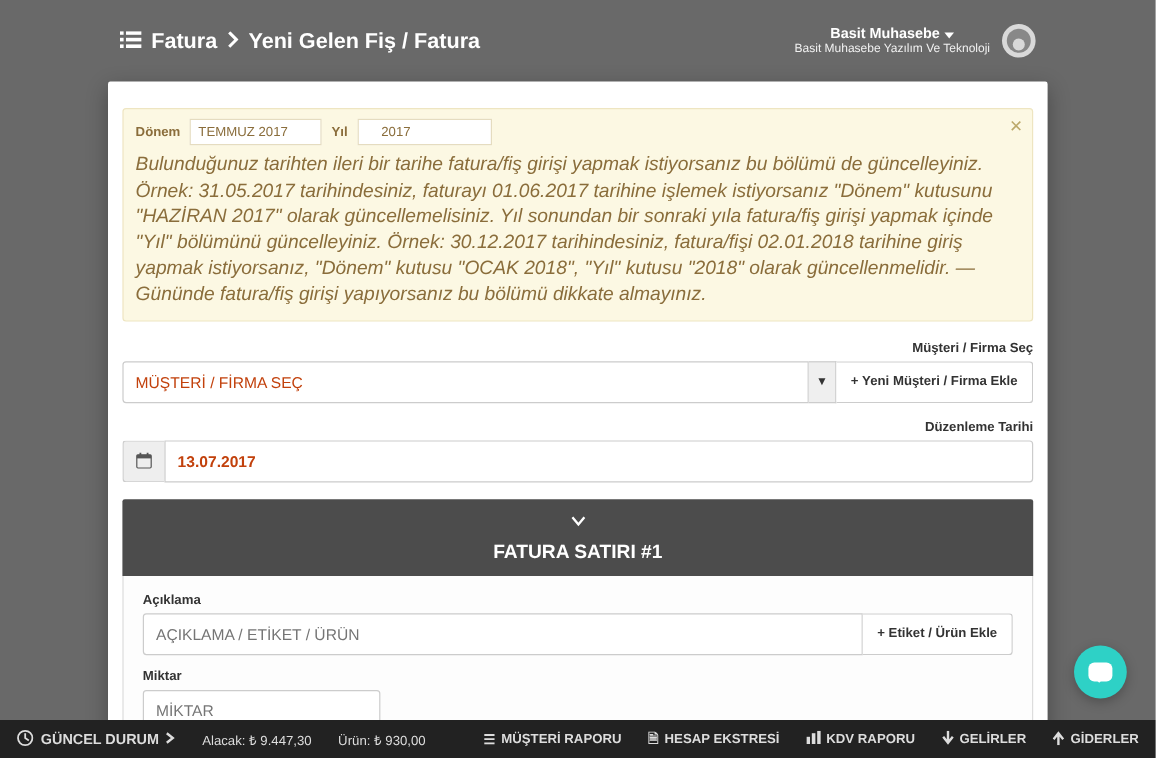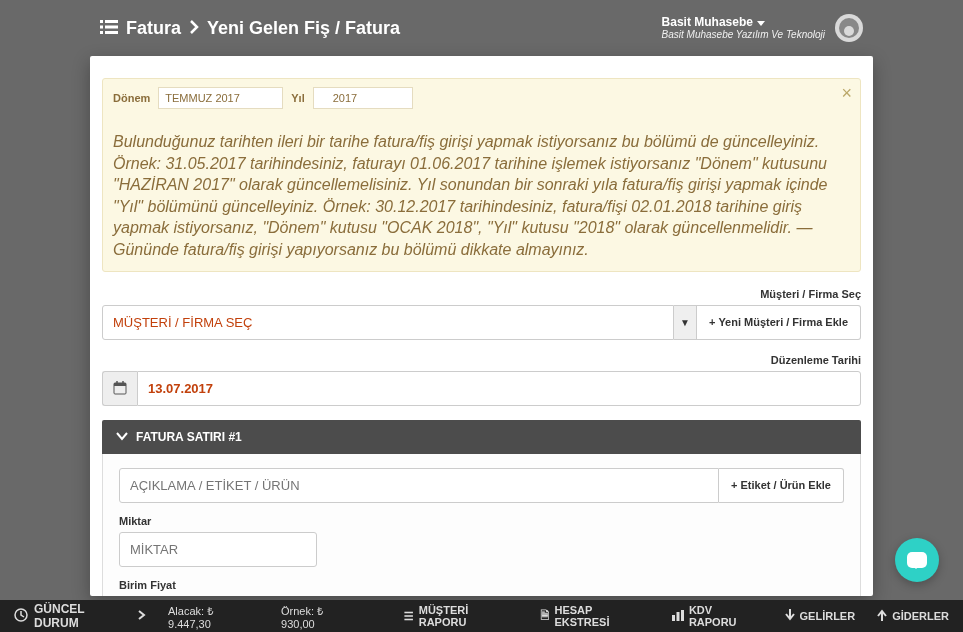--- a/index.html
+++ b/index.html
@@ -10,43 +10,43 @@
       height: 632px;
       overflow: hidden;
       position: relative;
     }
     
     .top-header {
       display: flex;
       justify-content: space-between;
       align-items: center;
       padding: 12px 100px 12px 100px;
-      height: 56px;
+      height: 68px;
     }
     .header-left {
       display: flex;
       align-items: center;
       gap: 8px;
       color: #fff;
       font-size: 18px;
       font-weight: 700;
     }
     .header-left .crumb-sep { font-size: 14px; }
     .header-right {
       display: flex;
       align-items: center;
       gap: 10px;
       color: #fff;
     }
     .header-user-text {
-      text-align: left;
+      text-align: center;
       line-height: 1.2;
     }
     .header-user-text .line1 { font-size: 12px; font-weight:600; }
-    .header-user-text .line2 { font-size: 10px; opacity: 0.9; font-style: italic; }
+    .header-user-text .line2 { font-size: 10px; opacity: 0.9; }
     .avatar-circle {
       width: 28px; height: 28px;
       background: #d9d9d9;
       border-radius: 50%;
       display: flex; align-items: center; justify-content: center;
     }
     .avatar-circle .inner {
       width: 20px; height: 20px; border-radius: 50%; background: #888;
       display:flex; align-items:flex-end; justify-content:center; overflow:hidden;
     }
@@ -73,28 +73,28 @@
       margin-bottom: 16px;
       position: relative;
       color: #8a6d3b;
       font-size: 11px;
     }
     .alert-close {
       position: absolute; right: 8px; top: 4px;
       color: #bba869; font-size: 18px; cursor: pointer; font-weight:300;
     }
     .alert-controls {
-      display: flex; align-items: center; gap: 8px; margin-bottom: 22px;
+      display: flex; align-items: center; gap: 8px; margin-bottom: 6px;
     }
     .alert-controls label { font-weight: 600; font-size: 11px; }
     .alert-controls input {
       border: 1px solid #e5dcc0; padding: 4px 6px; font-size: 11px;
-      width: 125px; color:#8a6d3b; background:#fff;
-    }
-    .alert-controls input.small { width: 100px; padding-left: 19px; }
+      width: 110px; color:#8a6d3b; background:#fff;
+    }
+    .alert-controls input.small { width: 112px; padding-left: 19px; }
     .alert-text { font-style: italic; line-height: 1.35; font-size: 16px; }
     
     .field-label {
       font-size: 11px; font-weight: 600; color: #333; margin-bottom: 5px; text-align: right;
     }
     .form-row { margin-bottom: 14px; }
     .input-group {
       display: flex; width: 100%;
     }
     .form-control {
@@ -116,22 +116,23 @@
     }
     .form-control.with-left-addon { border-radius: 0 3px 3px 0; font-weight: bold; }
     .form-control.with-right-addon { border-radius: 3px 0 0 3px; }
     .select-caret {
       border:1px solid #ccc; border-left:none; background:#efefef;
       display:flex; align-items:center; padding:0 6px; color:#333; font-size:10px;
     }
     
     .row-header {
       background: #4c4c4c; color: #fff; padding: 10px 14px;
-      font-size: 12px; font-weight:700; display:flex; align-items:center; gap:8px;
+      font-size: 16px; font-weight:700; display:flex; align-items:center; gap:8px;
       border-radius: 2px 2px 0 0;
+      flex-direction: column;
     }
     
     .line-box {
       border: 1px solid #ddd; border-top: none;
       padding: 14px 16px 8px 16px; background: #fdfdfd;
     }
     .line-label { font-size: 11px; font-weight:600; color:#333; margin-bottom:5px; }
     .line-box .form-row { margin-bottom: 12px; }
     
     .chat-fab {
@@ -244,20 +245,21 @@
     <span>
       <svg width="12" height="10" viewBox="0 0 12 10">
           <path d="M1 2 L6 8 L11 2" stroke="#fff" stroke-width="2" fill="none"></path>
         </svg>
     </span>
     <span>FATURA SATIRI #1</span>
   </div>
 
   <div class="line-box">
     <div class="form-row">
+      <div class="line-label">Açıklama</div>
       <div class="input-group">
         <input class="form-control with-right-addon placeholder" placeholder="AÇIKLAMA / ETİKET / ÜRÜN" style="">
         <div class="input-addon">
             <span class="plus">+</span>
             <span>Etiket / Ürün Ekle</span>
           </div>
       </div>
     </div>
     <div class="form-row">
       <div class="line-label">Miktar</div>
@@ -288,21 +290,21 @@
         </svg>
     </span>
     <span>GÜNCEL DURUM</span>
     <span>
       <svg width="8" height="10" viewBox="0 0 8 10">
           <path d="M1 1 L6 5 L1 9" stroke="#ddd" stroke-width="2" fill="none"></path>
         </svg>
     </span>
   </div>
   <div><span>Alacak:</span> <span>₺ 9.447,30</span></div>
-  <div><span>Örnek:</span> <span>₺ 930,00</span></div>
+  <div><span>Ürün:</span> <span>₺ 930,00</span></div>
   <div class="status-spacer"></div>
   <div class="status-link">
       <span class="mini-icon">☰</span>
       <span>MÜŞTERİ RAPORU</span>
     </div>
   <div class="status-link">
       <span class="mini-icon">🗎</span>
       <span>HESAP EKSTRESİ</span>
     </div>
   <div class="status-link">

